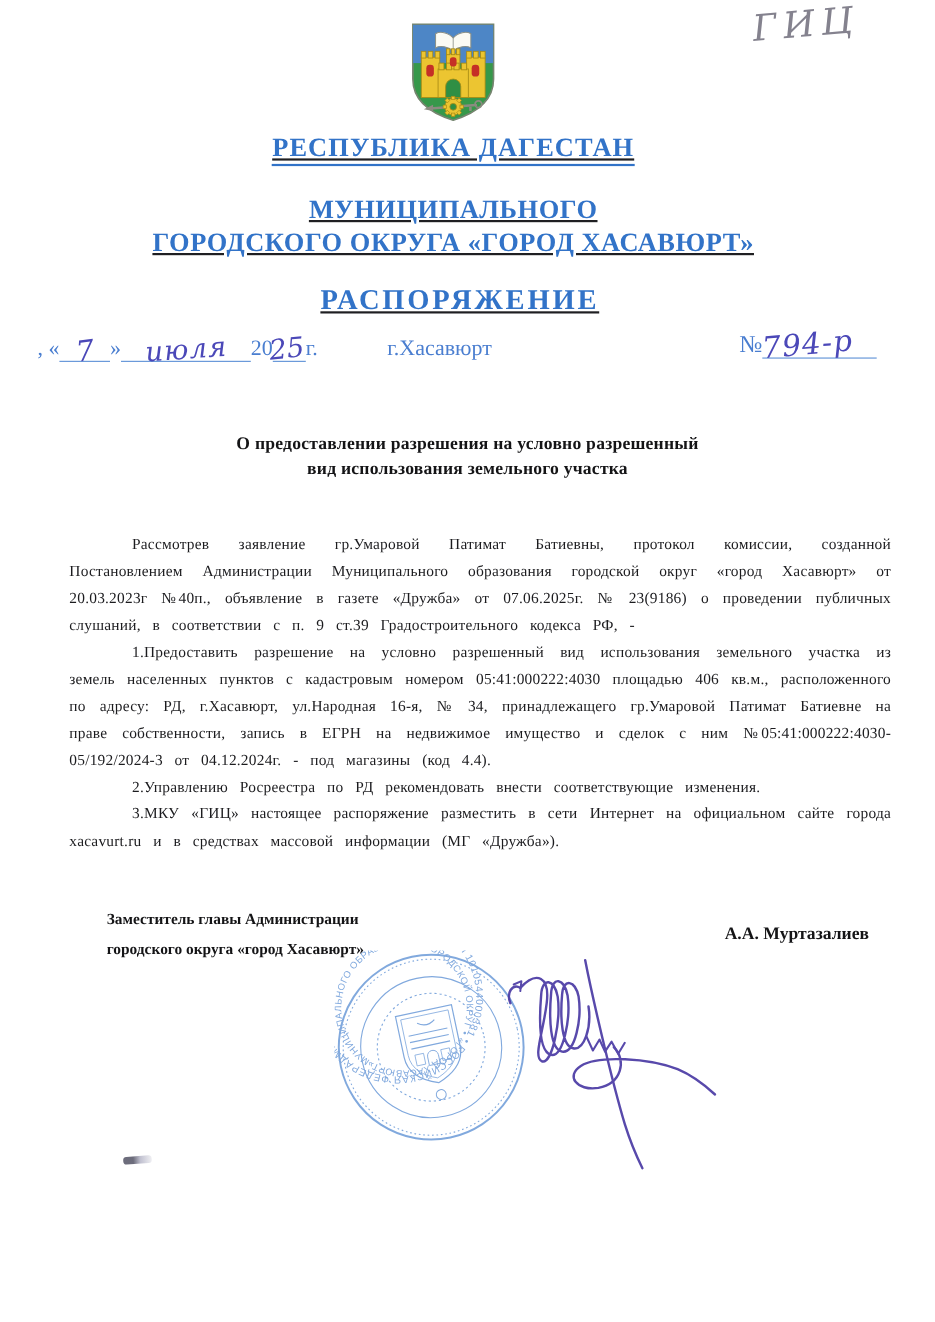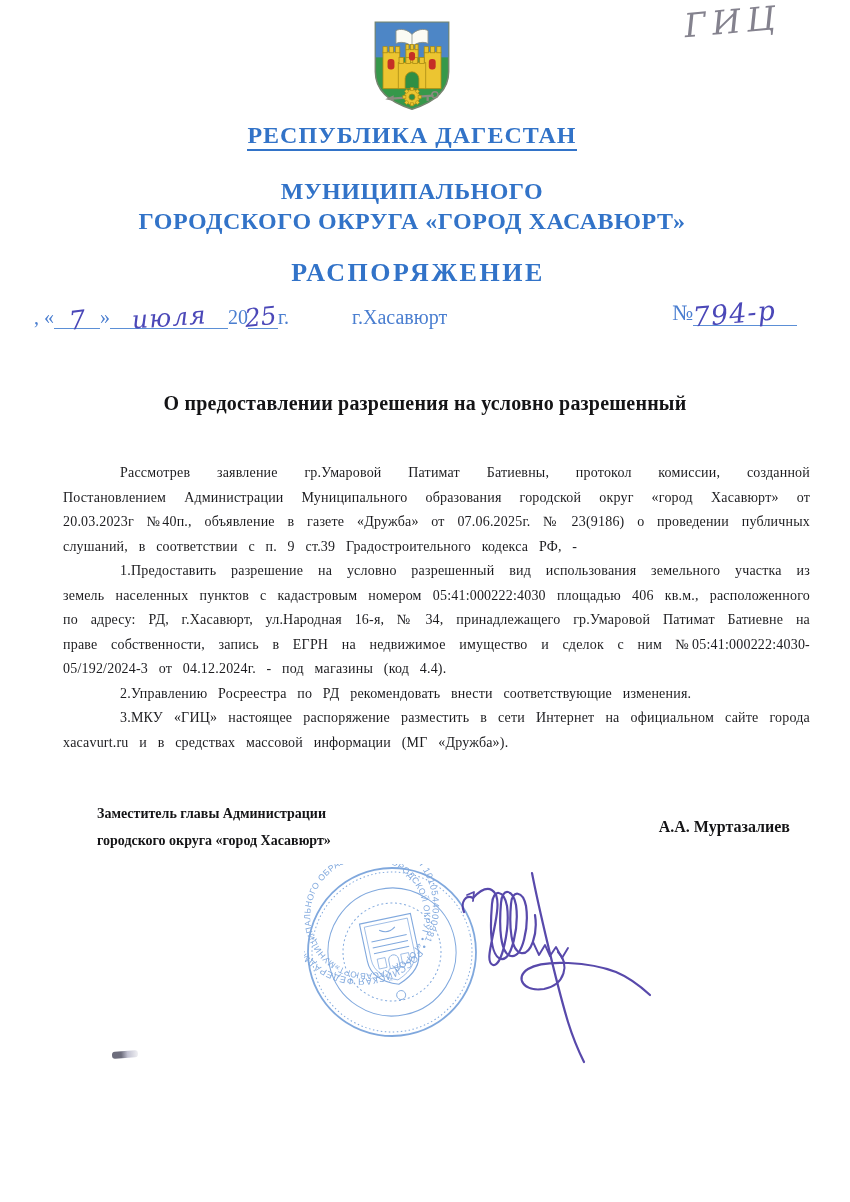--- a/index.html
+++ b/index.html
@@ -7,21 +7,21 @@
   .page{
     position:relative;
     width:850px;height:1202px;
     margin:0 auto;
     background:#ffffff;
     overflow:hidden;
     font-family:"Liberation Serif",serif;
     color:#1f1f22;
   }
   
-  .header-zone{ text-align:center; padding-right:26px; }
+  .header-zone{ text-align:center; padding-right:26px;text-decoration:underline; }
   .crest{ margin:18px auto 0; width:84px; height:94px; display:block; }
   .h-republic{
     margin-top:10px; font-size:24px; font-weight:bold; color:#3273c8;
     letter-spacing:1px;
   }
   .h-republic .underlined{ border-bottom:2px solid #3273c8; padding-bottom:1px; }
   .h-admin{
     margin-top:27px; font-size:24px; font-weight:bold; color:#3273c8;
     line-height:30px; letter-spacing:0.5px;
   }
@@ -53,21 +53,21 @@
   .meta .num-group{ position:absolute; left:672px; top:2px; font-size:22px; }
   
   .pencil{
     position:absolute; left:684px; top:2px;
     font-family:"DejaVu Serif",serif; font-style:italic;
     font-size:33px; color:#84828e; letter-spacing:6px;
     transform:rotate(-5deg);
   }
   
   .doc-title{
-    margin-top:50px; text-align:center; font-size:20px; font-weight:bold;
+    margin-top:50px; text-align:center; font-size:16px; font-weight:bold;
     line-height:23px; color:#141416; letter-spacing:0.2px;
   }
   .body-text{
     margin:46px 40px 0 63px;
     font-size:14px; line-height:24.5px; text-align:justify;
     word-spacing:7px; letter-spacing:0.2px; color:#1c1c1f;
   }
   .body-text p{ margin:0; text-indent:57px; }
   
   .sig-block{
@@ -170,20 +170,21 @@
       <span>«</span><span class="cell day"><span class="hand h-day">7</span></span><span>»</span><span class="cell month"><span class="hand h-month">июля</span></span><span>20</span><span class="cell year"><span class="hand h-year">25</span></span><span>г.</span>
     </div>
     <div class="city">г.Хасавюрт</div>
     <div class="num-group">
       <span>№</span><span class="cell num"><span class="hand h-num">794-р</span></span>
     </div>
   </div>
 
   <div class="doc-title">
     <div>О предоставлении разрешения на условно разрешенный</div>
+    <div>вид использования земельного участка</div>
   </div>
 
   <div class="body-text">
     <p>Рассмотрев заявление гр.Умаровой Патимат Батиевны, протокол комиссии, созданной Постановлением Администрации Муниципального образования городской округ «город Хасавюрт» от 20.03.2023г №40п., объявление в газете «Дружба» от 07.06.2025г. № 23(9186) о проведении публичных слушаний, в соответствии с п. 9 ст.39 Градостроительного кодекса РФ, -</p>
     <p>1.Предоставить разрешение на условно разрешенный вид использования земельного участка из земель населенных пунктов с кадастровым номером 05:41:000222:4030 площадью 406 кв.м., расположенного по адресу: РД, г.Хасавюрт, ул.Народная 16-я, № 34, принадлежащего гр.Умаровой Патимат Батиевне на праве собственности, запись в ЕГРН на недвижимое имущество и сделок с ним №05:41:000222:4030-05/192/2024-3 от 04.12.2024г. - под магазины (код 4.4).</p>
     <p>2.Управлению Росреестра по РД рекомендовать внести соответствующие изменения.</p>
     <p>3.МКУ «ГИЦ» настоящее распоряжение разместить в сети Интернет на официальном сайте города xacavurt.ru и в средствах массовой информации (МГ «Дружба»).</p>
   </div>
 
   <div class="sig-block">

